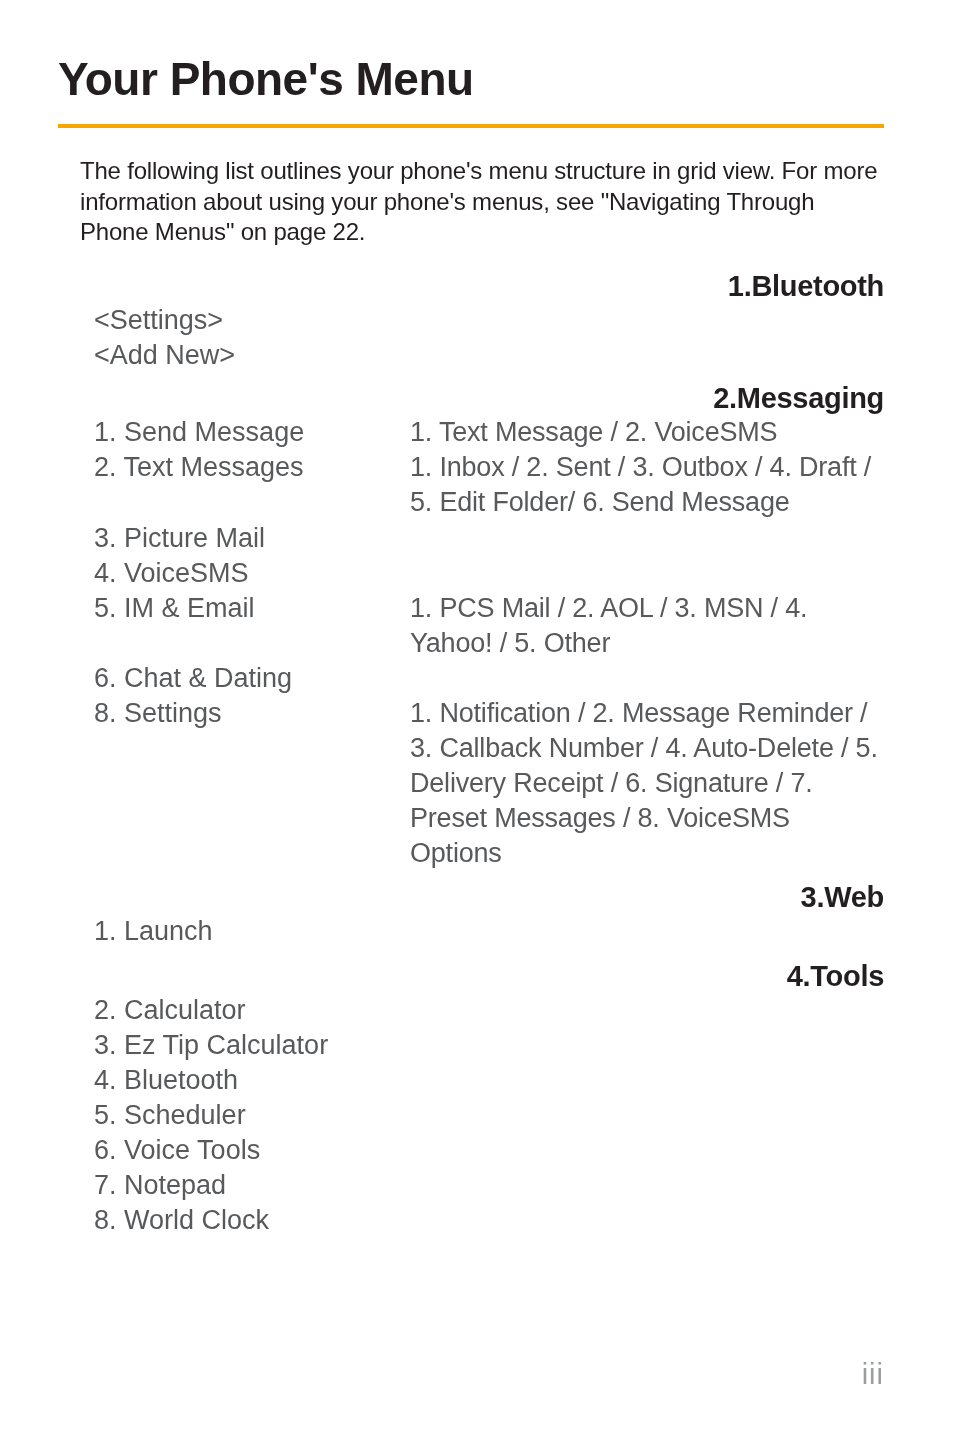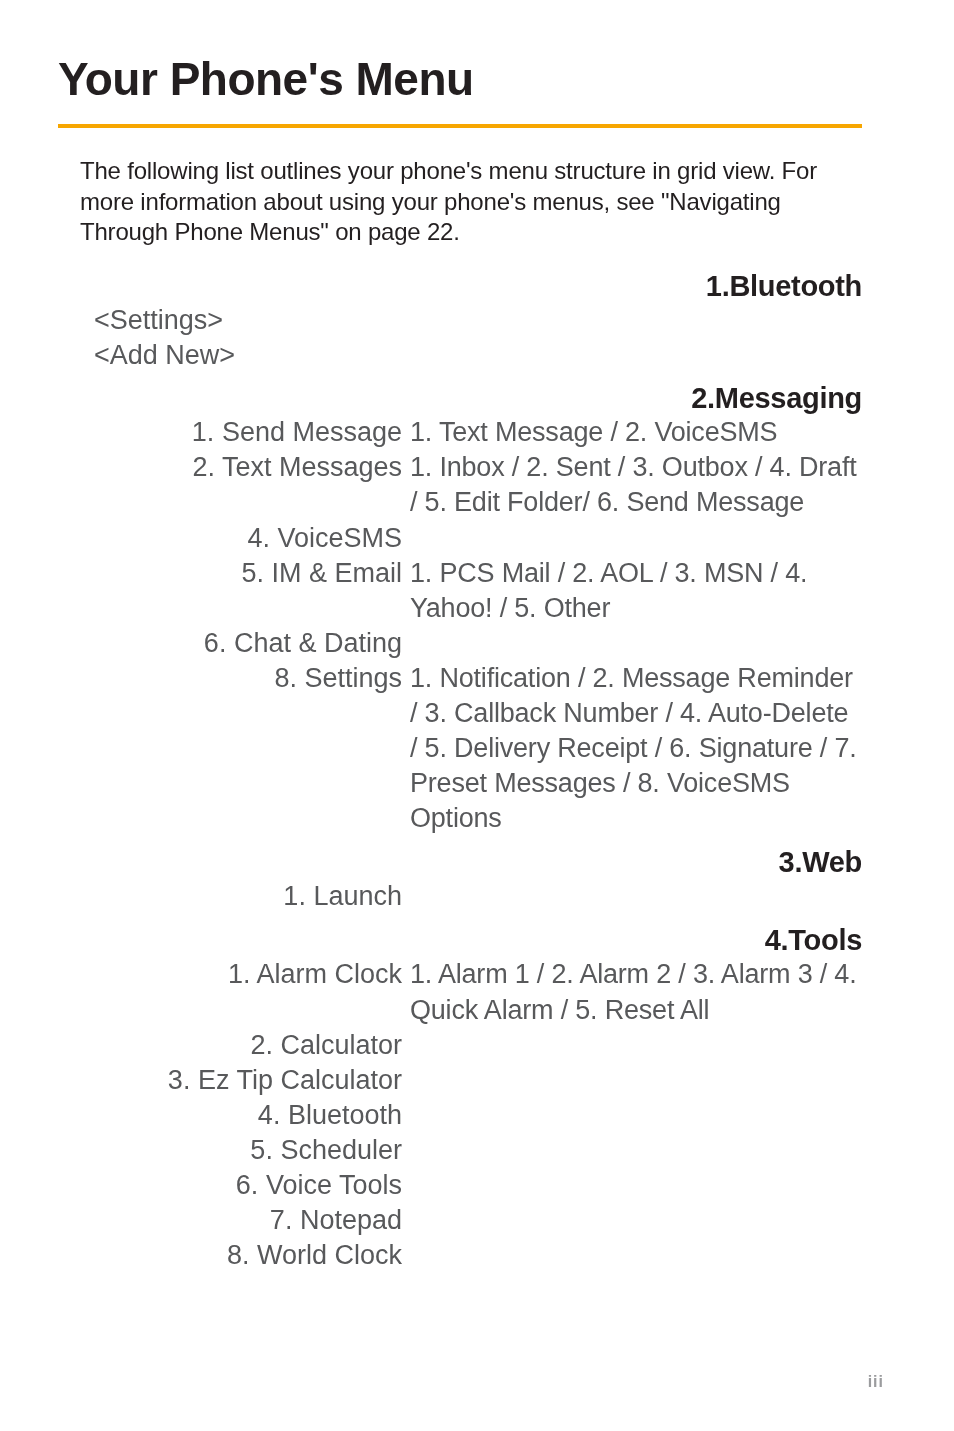--- a/index.html
+++ b/index.html
@@ -7,21 +7,21 @@
     padding: 0;
     width: 954px;
     height: 1431px;
     background: #ffffff;
     font-family: "Myriad Pro", "Segoe UI", "Helvetica Neue", Arial, sans-serif;
     color: #231f20;
     -webkit-font-smoothing: antialiased;
   }
   .page {
     box-sizing: border-box;
-    padding: 52px 92px 48px 58px;
+    padding: 52px 70px 48px 58px;
     width: 954px;
     height: 1431px;
     position: relative;
   }
   .title {
     font-size: 46px;
     font-weight: 700;
     margin: 0 0 18px 0;
     letter-spacing: -0.5px;
   }
@@ -58,36 +58,35 @@
   .row {
     display: flex;
     align-items: flex-start;
     font-size: 27px;
     line-height: 1.3;
     color: #58595b;
   }
   .row .left {
     flex: 0 0 308px;
     padding-right: 8px;
-    text-align: right;
   }
   .row .left .n {
     display: inline-block;
     min-width: 22px;
   }
   .row .right {
     flex: 1 1 auto;
     letter-spacing: -0.2px;
   }
   .pagenum {
     position: absolute;
     right: 70px;
     bottom: 40px;
-    font-size: 16px;
-    font-weight: 700;
+    font-size: 29px;
+    font-weight: 400;
     color: #9b9c9e;
     letter-spacing: 1px;
   }
 </style>
 </head>
 <body>
 
 <div class="page">
 
   <h1 class="title">Your Phone's Menu</h1>
@@ -108,20 +107,24 @@
       <span class="num">2.</span><span>Messaging</span>
     </p>
     <div class="rowset">
       <div class="row">
         <div class="left"><span class="n">1.</span> <span>Send Message</span></div>
         <div class="right">1. Text Message / 2. VoiceSMS</div>
       </div>
       <div class="row">
         <div class="left"><span class="n">2.</span> <span>Text Messages</span></div>
         <div class="right">1. Inbox / 2. Sent / 3. Outbox / 4. Draft / 5. Edit Folder/ 6. Send Message</div>
+      </div>
+      <div class="row">
+        <div class="left"><span class="n">3.</span> <span>Picture Mail</span></div>
+        <div class="right"></div>
       </div>
       <div class="row">
         <div class="left"><span class="n">4.</span> <span>VoiceSMS</span></div>
         <div class="right"></div>
       </div>
       <div class="row">
         <div class="left"><span class="n">5.</span> <span>IM &amp; Email</span></div>
         <div class="right">1. PCS Mail / 2. AOL / 3. MSN / 4. Yahoo! / 5. Other</div>
       </div>
       <div class="row">
@@ -146,24 +149,20 @@
       </div>
     </div>
   </div>
 
   <div class="section">
     <p class="section-header">
       <span class="num">4.</span><span>Tools</span>
     </p>
     <div class="rowset">
       <div class="row">
-        <div class="left"><span class="n">1.</span> <span>Alarm Clock</span></div>
-        <div class="right">1. Alarm 1 / 2. Alarm 2 / 3. Alarm 3 / 4. Quick Alarm / 5. Reset All</div>
-      </div>
-      <div class="row">
         <div class="left"><span class="n">2.</span> <span>Calculator</span></div>
         <div class="right"></div>
       </div>
       <div class="row">
         <div class="left"><span class="n">3.</span> <span>Ez Tip Calculator</span></div>
         <div class="right"></div>
       </div>
       <div class="row">
         <div class="left"><span class="n">4.</span> <span>Bluetooth</span></div>
         <div class="right"></div>

